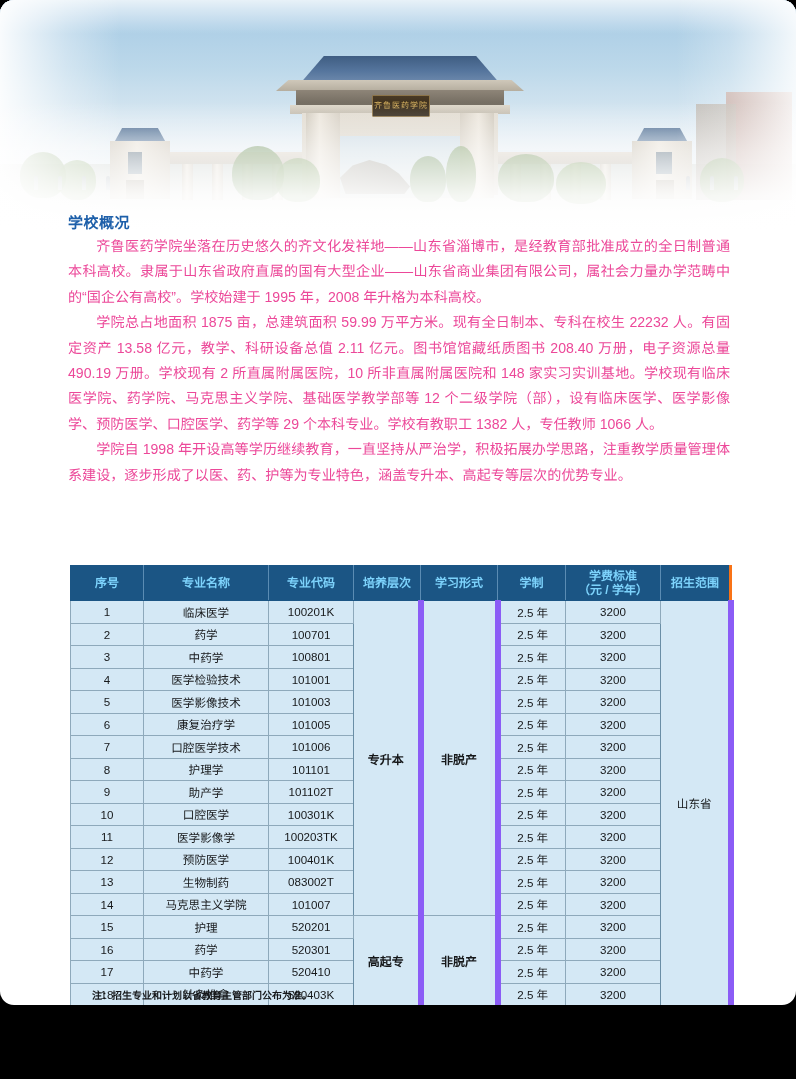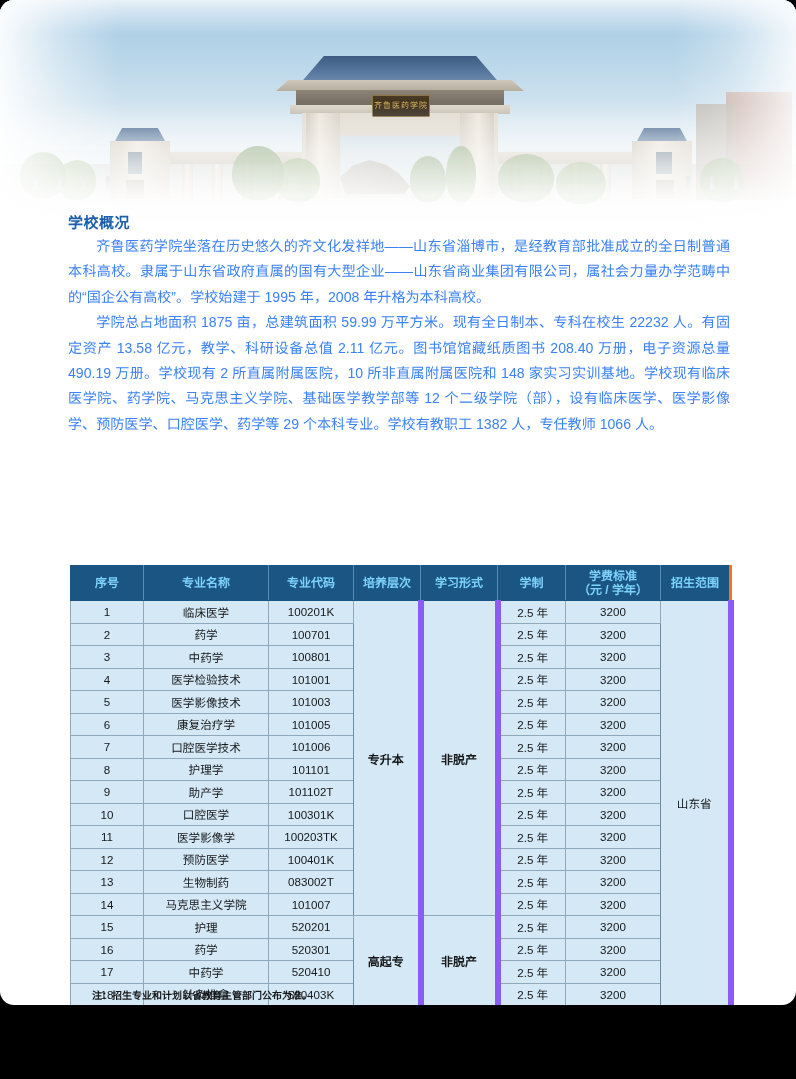--- a/index.html
+++ b/index.html
@@ -217,21 +217,21 @@
     letter-spacing: .5px;
   }
 
   .body-text {
     position: absolute;
     left: 68px;
     top: 234px;
     width: 662px;
     font-size: 14.1px;
     line-height: 25.4px;
-    color: #3b82f6;
+    color: #ec4899;
     text-align: justify;
     text-justify: inter-ideograph;
   }
   .body-text p {
     margin: 0;
     text-indent: 2em;
   }
 
   .table-title {
     position: absolute;
@@ -367,20 +367,21 @@
     <div class="hero-fade"></div>
   </div>
 
   <div class="content">
 
     <div class="section-heading">学校概况</div>
 
     <div class="body-text">
       <p>齐鲁医药学院坐落在历史悠久的齐文化发祥地——山东省淄博市，是经教育部批准成立的全日制普通本科高校。隶属于山东省政府直属的国有大型企业——山东省商业集团有限公司，属社会力量办学范畴中的“国企公有高校”。学校始建于 1995 年，2008 年升格为本科高校。</p>
       <p>学院总占地面积 1875 亩，总建筑面积 59.99 万平方米。现有全日制本、专科在校生 22232 人。有固定资产 13.58 亿元，教学、科研设备总值 2.11 亿元。图书馆馆藏纸质图书 208.40 万册，电子资源总量 490.19 万册。学校现有 2 所直属附属医院，10 所非直属附属医院和 148 家实习实训基地。学校现有临床医学院、药学院、马克思主义学院、基础医学教学部等 12 个二级学院（部），设有临床医学、医学影像学、预防医学、口腔医学、药学等 29 个本科专业。学校有教职工 1382 人，专任教师 1066 人。</p>
+      <p>学院自 1998 年开设高等学历继续教育，一直坚持从严治学，积极拓展办学思路，注重教学质量管理体系建设，逐步形成了以医、药、护等为专业特色，涵盖专升本、高起专等层次的优势专业。</p>
     </div>
 
     <div class="table-title">2025年高等学历继续教育招生专业一览表</div>
 
     <div class="tbl-wrap">
       <table class="major-tbl">
         <colgroup>
           <col style="width:73px">
           <col style="width:125px">
           <col style="width:85px">

